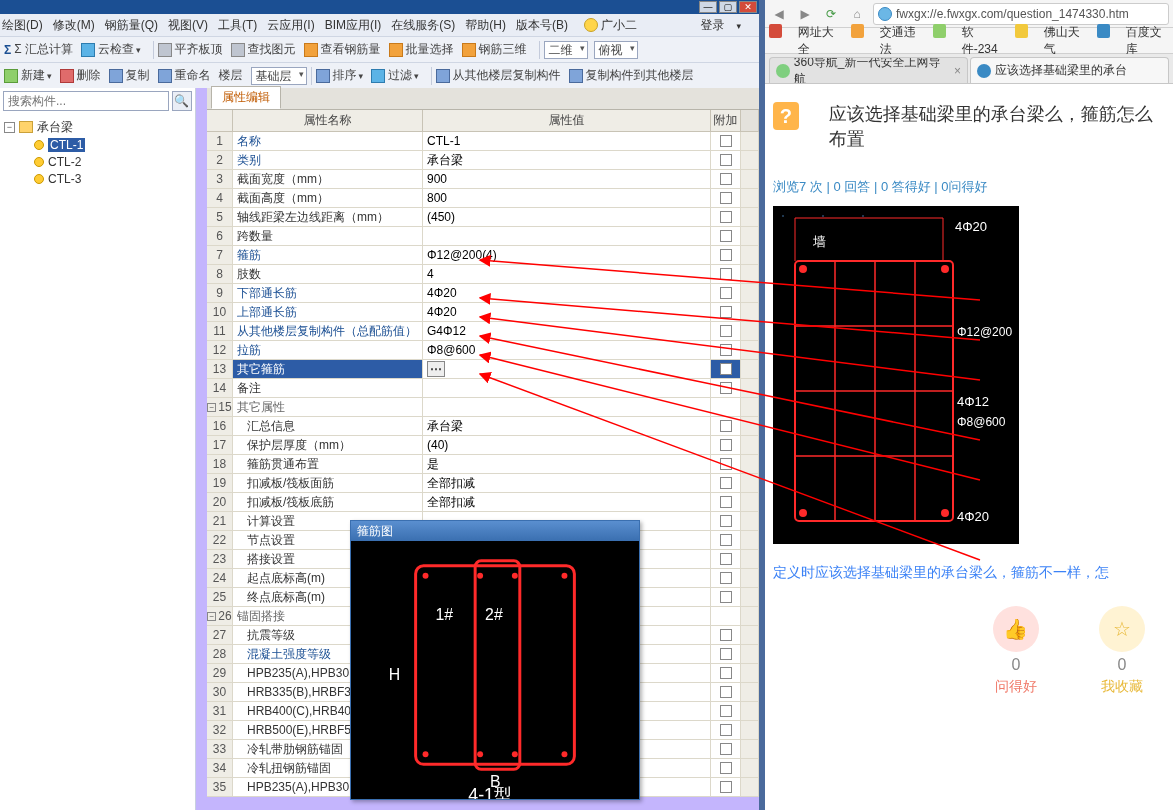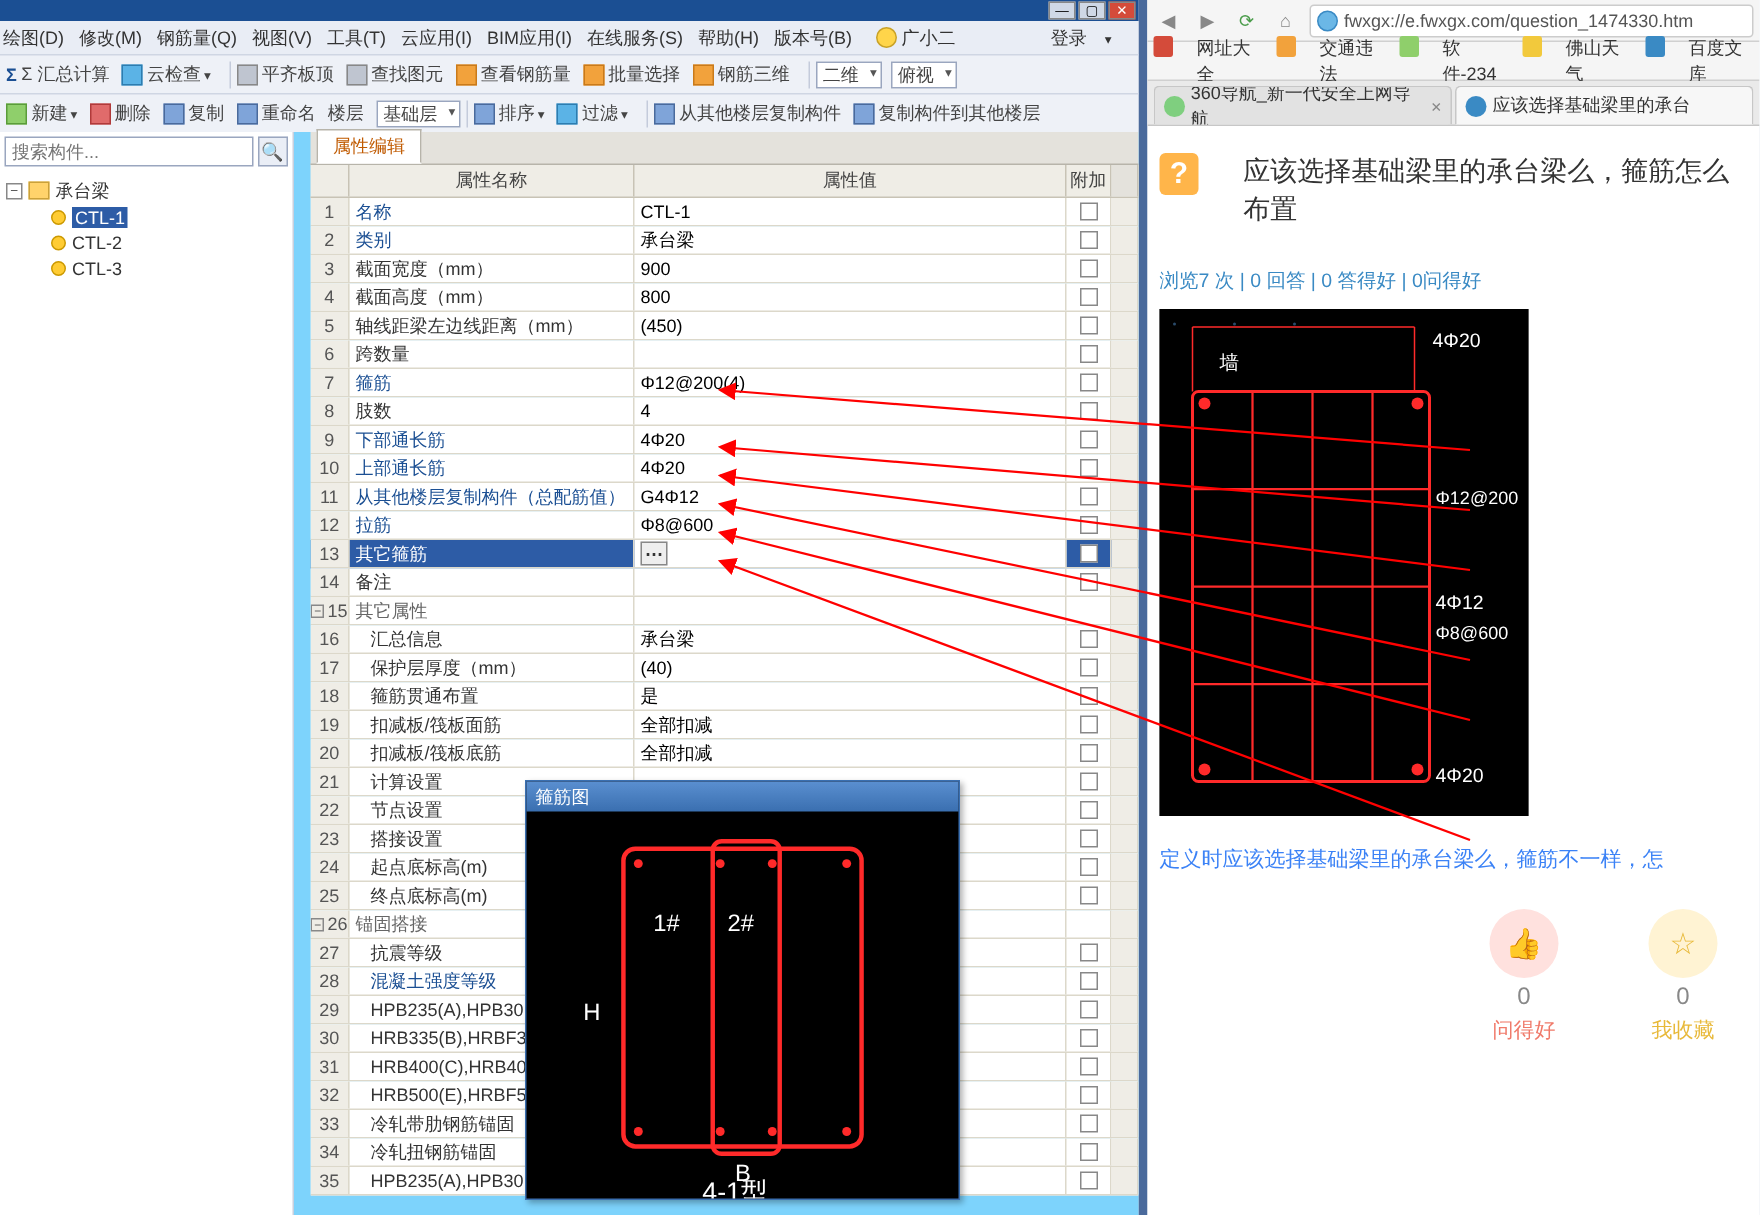--- a/index.html
+++ b/index.html
@@ -38,21 +38,21 @@
   .search-row input { flex: 1; border: 1px solid #9aa6bf; height: 20px; padding: 0 4px; font-size: 12px; }
   .search-btn { width: 20px; height: 20px; border: 1px solid #9aa6bf; background: #eaeef6; display: flex; align-items: center; justify-content: center; color: #5a7dbb; }
   .tree { padding: 4px 4px; font-size: 12px; color: #333; }
   .tree .node { display: flex; align-items: center; height: 18px; }
   .tree .toggle { width: 11px; height: 11px; border: 1px solid #888; margin-right: 4px; display: inline-flex; align-items: center; justify-content: center; font-size: 9px; line-height: 1; color: #555; background: #fff; }
   .tree .folder { width: 14px; height: 12px; background: #ffd36b; border: 1px solid #caa13a; margin-right: 4px; }
   .tree .dot { width: 10px; height: 10px; border-radius: 50%; background: #ffcc33; border: 1px solid #cc9900; margin: 0 4px 0 30px; }
   .tree .leaf { height: 17px; display: flex; align-items: center; }
   .tree .leaf.sel span.lbl { background: #2d5ca6; color: #fff; padding: 0 2px; }
 
-  .propwrap { flex: 1; display: flex; flex-direction: column; background: #7dd3fc; min-width: 0; padding-left: 11px; }
+  .propwrap { flex: 1; display: flex; flex-direction: column; background: #c4b5fd; min-width: 0; padding-left: 11px; }
   .proptabs { height: 22px; display: flex; align-items: flex-end; padding-left: 4px; background: #e4e2dc; border-bottom: 1px solid #b7b4aa; }
   .proptabs .tab { background: #fff; border: 1px solid #b7b4aa; border-bottom: 1px solid #fff; padding: 2px 10px; font-size: 12px; color: #c05a00; }
   .prophdr { display: flex; height: 22px; border-bottom: 1px solid #c8c3b5; background: #efede6; font-size: 12px; color: #444; }
   .prophdr > div { border-right: 1px solid #c8c3b5; display: flex; align-items: center; justify-content: center; }
   .col-idx  { width: 26px; }
   .col-name { width: 190px; }
   .col-val  { flex: 1; }
   .col-add  { width: 30px; }
   .col-scl  { width: 18px; background: #e4e2dc; }
 

